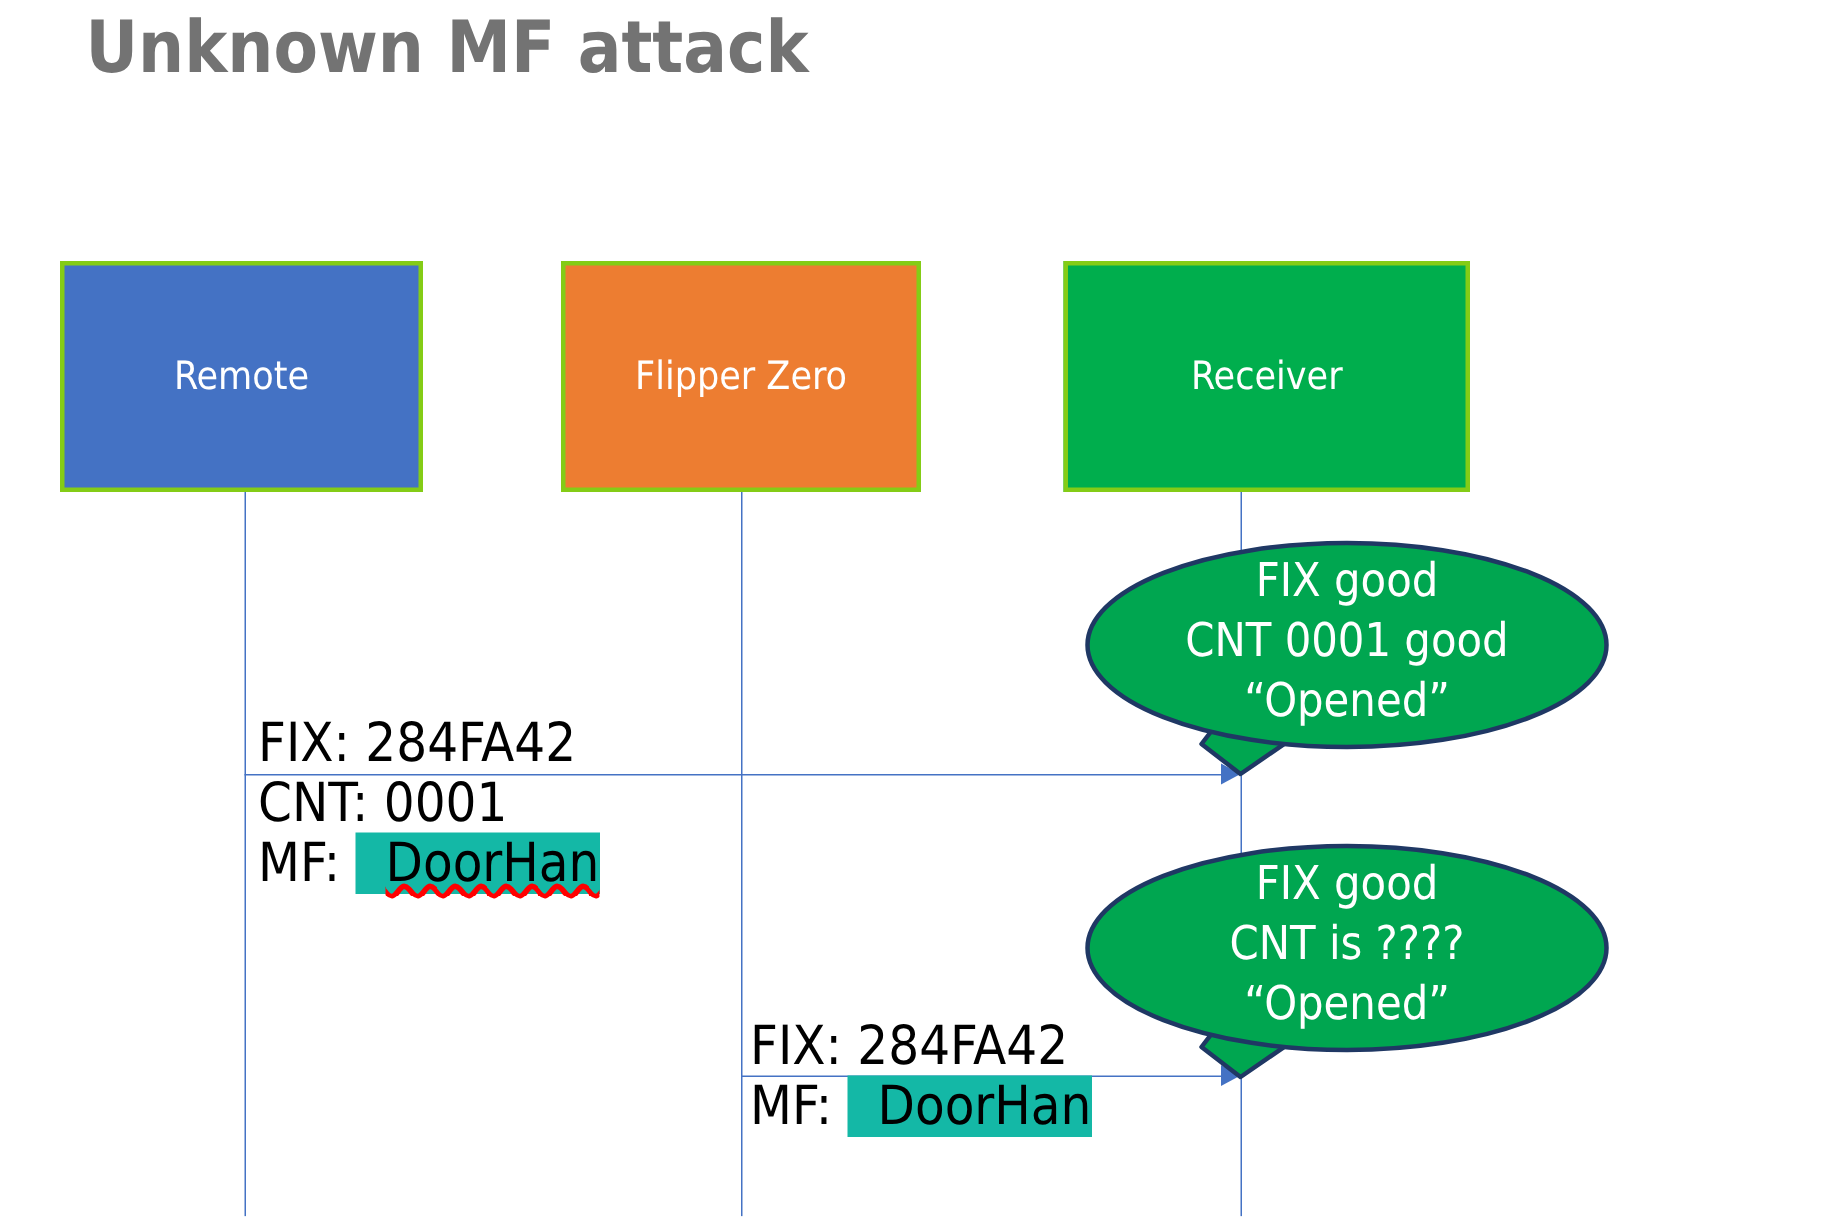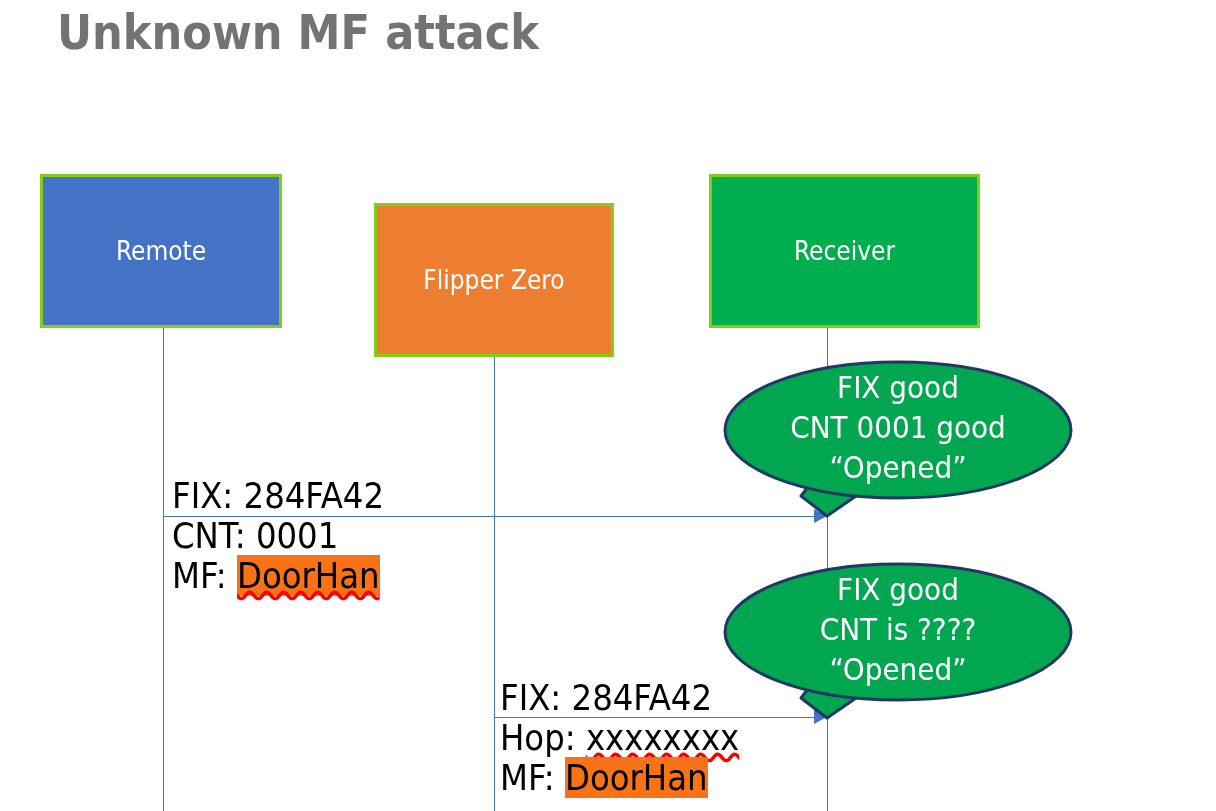--- a/index.html
+++ b/index.html
@@ -77,21 +77,22 @@
   .msg-text {
     position: absolute;
     font-family: "DejaVu Sans Condensed", "Liberation Sans", sans-serif;
     font-stretch: condensed;
     font-size: 36px;
     color: #000000;
     line-height: 40px;
     white-space: nowrap;
   }
   .hl {
-    background: #f97316;
+    background: #14b8a6;
+    padding-left: 20px;
   }
   .squiggle {
     text-decoration: underline wavy #FF0000;
     text-decoration-skip-ink: none;
     text-underline-offset: 2px;
   }
 
   
   .bubble {
     position: absolute;
@@ -124,21 +125,21 @@
   <div id="slide-title">Unknown MF attack</div>
 
   <div class="lifeline" style="left:163px; top:328px; height:483px;"></div>
   <div class="lifeline" style="left:494px; top:328px; height:483px;"></div>
   <div class="lifeline" style="left:827px; top:328px; height:483px;"></div>
 
   <div class="actor-box" style="left:40px; top:174px; width:242px; height:154px; background:#4472C4;">
     <span class="actor-label">Remote</span>
   </div>
 
-  <div class="actor-box" style="left:374px; top:174px; width:240px; height:154px; background:#ED7D31;margin-top:29px;">
+  <div class="actor-box" style="left:374px; top:174px; width:240px; height:154px; background:#ED7D31;">
     <span class="actor-label">Flipper Zero</span>
   </div>
 
   <div class="actor-box" style="left:709px; top:174px; width:271px; height:154px; background:#00AE4D;">
     <span class="actor-label">Receiver</span>
   </div>
 
   <div class="msg-line" style="left:163px; top:516px; width:652px;"></div>
   <div class="msg-head" style="left:814px; top:509px;"></div>
 
@@ -153,23 +154,20 @@
       <span>MF: </span><span class="hl squiggle">DoorHan</span>
     </div>
   </div>
 
   <div class="msg-line" style="left:494px; top:717px; width:321px;"></div>
   <div class="msg-head" style="left:814px; top:710px;"></div>
 
   <div class="msg-text" style="left:500px; top:678px;">
     <div>
       <span>FIX: </span><span>284FA42</span>
-    </div>
-    <div>
-      <span>Hop: </span><span class="squiggle">xxxxxxxx</span>
     </div>
     <div>
       <span>MF: </span><span class="hl">DoorHan</span>
     </div>
   </div>
 
   <div class="bubble" style="left:723px; top:360px; width:350px; height:160px;">
     <svg width="350" height="160" viewBox="0 0 350 160">
       <path d="M 78 136 L 104 102 L 168 112 L 104 156 Z" fill="#00A650" stroke="#1F3864" stroke-width="3" stroke-linejoin="round"></path>
       <ellipse cx="175" cy="70" rx="173" ry="68" fill="#00A650" stroke="#1F3864" stroke-width="3"></ellipse>

